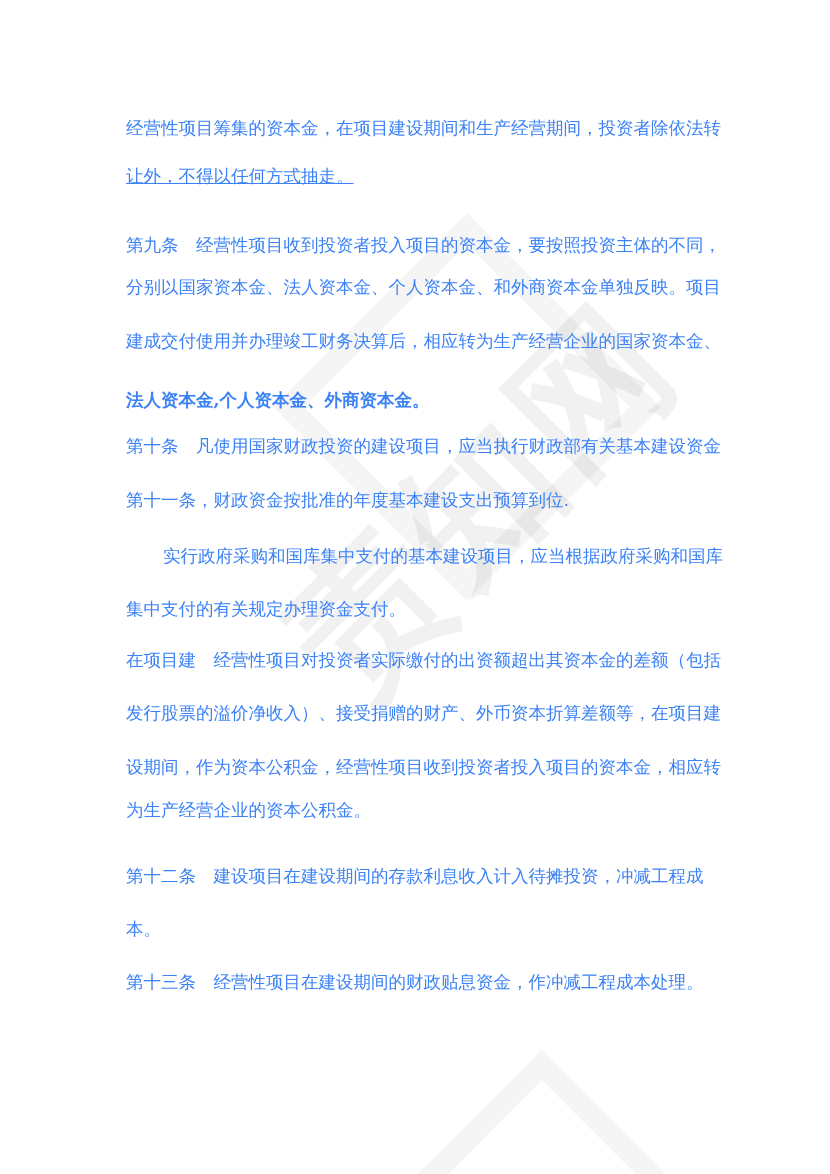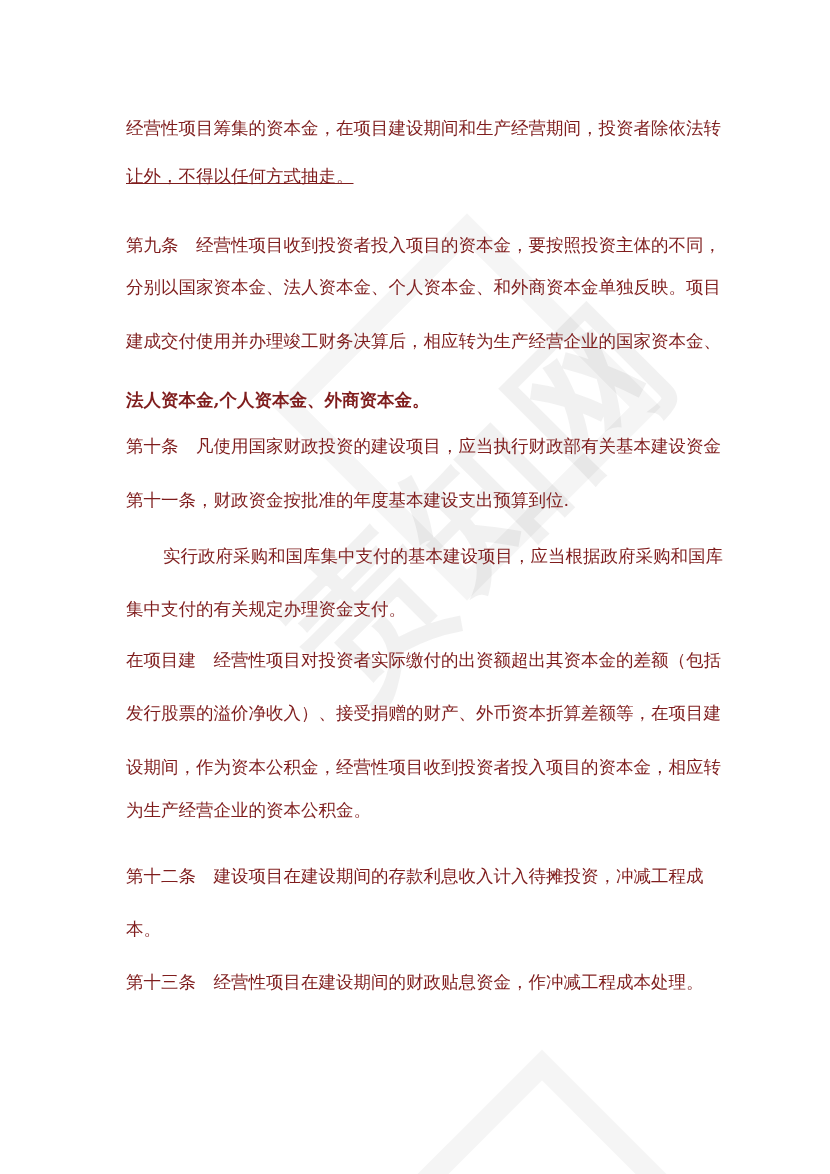--- a/index.html
+++ b/index.html
@@ -52,21 +52,21 @@
     top: 0;
     width: 568px;
   }
   .line {
     position: absolute;
     left: 0;
     width: 568px;
     height: 24px;
     font-size: 17.5px;
     line-height: 24px;
-    color: #7f1d1d;
+    color: #3b82f6;
     white-space: nowrap;
     text-align: justify;
     text-align-last: justify;
   }
   .line.last {
     text-align-last: left;
   }
   .line.indent {
     left: 37px;
     width: 531px;

